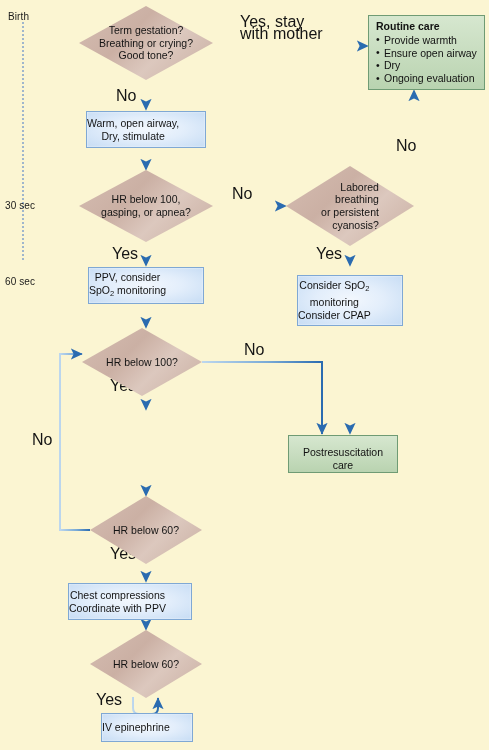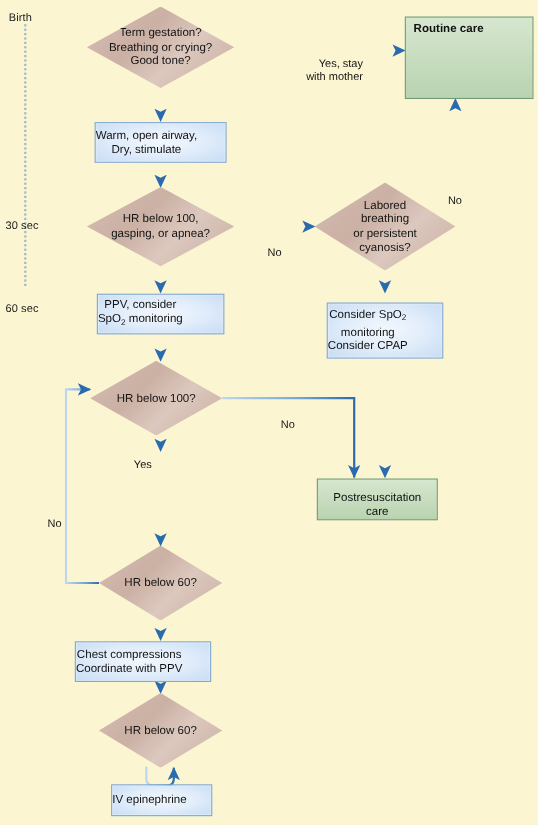--- a/index.html
+++ b/index.html
@@ -107,26 +107,25 @@
     content: "\2022";
     position: absolute;
     left: 0;
     top: -.5px;
   }
   .gbox .inner {
     padding: 4px 6px 4px 7px;
   }
   .arrowlbl {
     position: absolute;
-    font-size: 10px;
+    font-size: 16px;
     line-height: 12px;
     color: #141414;
     white-space: nowrap;
-    text-align: right;
-    margin-top: 37px;
+    text-align: left;
   }
   svg.links {
     position: absolute;
     left: 0; top: 0;
     width: 489px;
     height: 750px;
     pointer-events: none;
     overflow: visible;
   }
   sub { font-size: 7.5px; vertical-align: -2px; }
@@ -211,32 +210,38 @@
   <div class="arrowlbl" style="left:110px; top:548px; width:28px;">Yes</div>
   <div class="arrowlbl" style="left:96px; top:694px; width:28px;">Yes</div>
 
   <div class="diamond" style="left:79px; top:6px; width:134px; height:74px;">
     <span>Term gestation?<br>Breathing or crying?<br>Good tone?</span>
   </div>
 
   <div class="gbox" style="left:368px; top:15px; width:117px; height:75px;">
     <div class="inner">
       <span class="ttl">Routine care</span>
+      <ul>
+        <li>Provide warmth</li>
+        <li>Ensure open airway</li>
+        <li>Dry</li>
+        <li>Ongoing evaluation</li>
+      </ul>
     </div>
   </div>
 
   <div class="pbox" style="left:86px; top:111px; width:120px; height:37px;">
     <span>Warm, open airway,<br>Dry, stimulate</span>
   </div>
 
   <div class="diamond" style="left:79px; top:170px; width:134px; height:72px;">
     <span>HR below 100,<br>gasping, or apnea?</span>
   </div>
 
-  <div class="diamond" style="left:286px; top:166px; width:128px; height:80px;">
+  <div class="diamond" style="left:286px; top:166px; width:128px; height:80px;text-align:right;">
     <span>Labored<br>breathing<br>or persistent<br>cyanosis?</span>
   </div>
 
   <div class="pbox" style="left:88px; top:267px; width:116px; height:37px;">
     <span>PPV, consider<br>SpO<sub>2</sub> monitoring</span>
   </div>
 
   <div class="pbox" style="left:297px; top:275px; width:106px; height:51px;">
     <span>Consider SpO<sub>2</sub><br>monitoring<br>Consider CPAP</span>
   </div>

